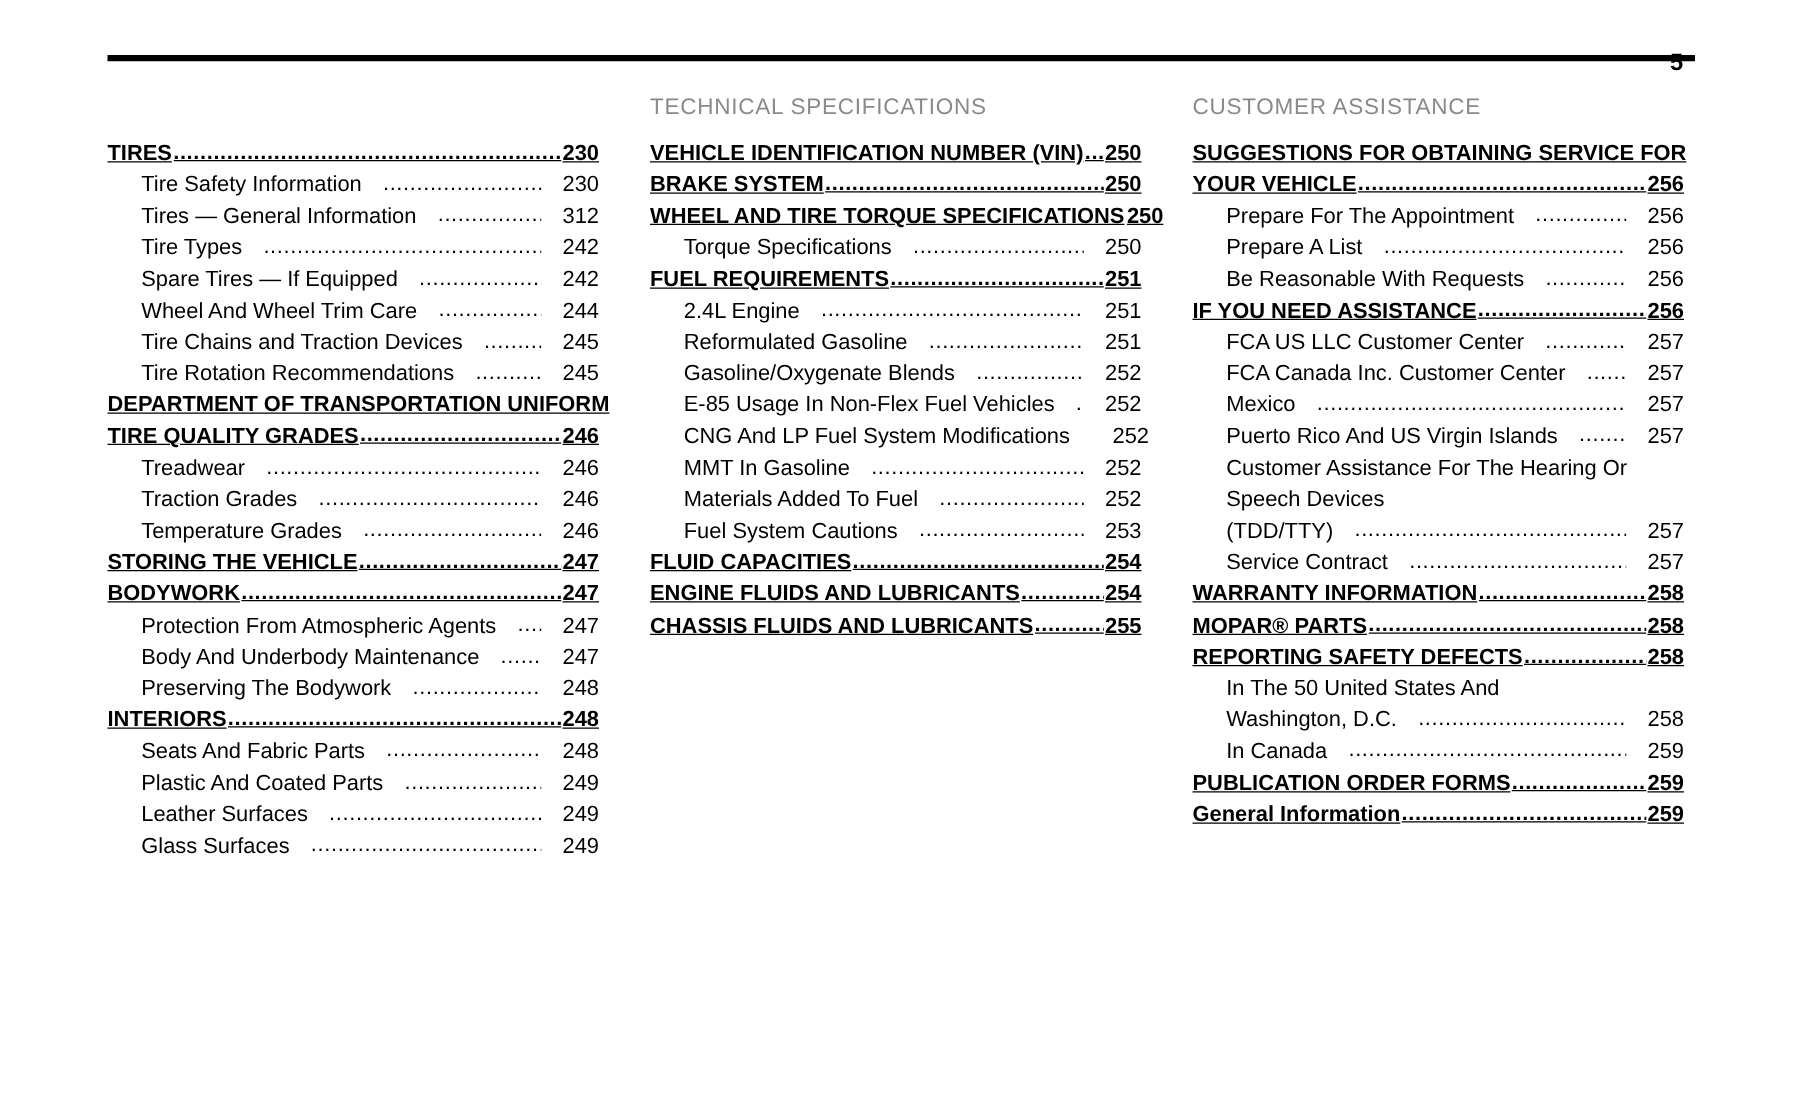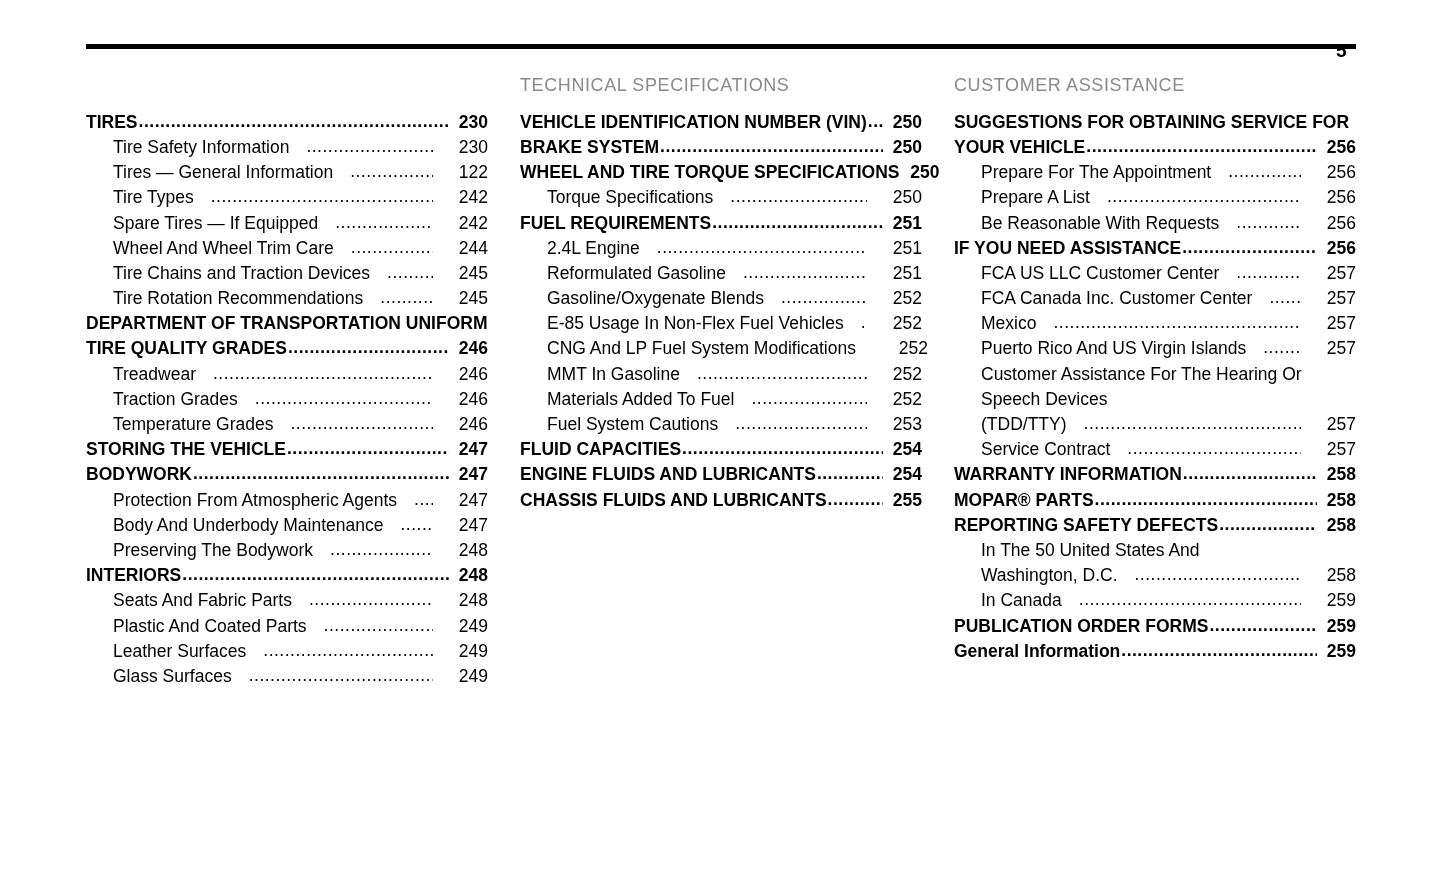--- a/index.html
+++ b/index.html
@@ -86,26 +86,27 @@
     overflow: hidden;
     white-space: nowrap;
     margin: 0 1px;
     font-size: 17.5px;
     letter-spacing: 0.5px;
     position: relative;
     top: -1px;
   }
   li.entry .pg {
     white-space: nowrap;
-    text-align: right;
+    text-align: left;
   }
   
   li.lvl1 {
     font-weight: bold;
     padding-left: 0;
+    text-decoration: underline;
   }
   li.lvl1 .pg {
     font-weight: bold;
     min-width: 38px;
   }
   
   li.lvl2 {
     font-weight: normal;
     padding-left: 27px;
     gap: 16px;
@@ -137,21 +138,21 @@
             <span class="pg">230</span>
           </li>
           <li class="entry lvl2">
             <span class="label">Tire Safety Information</span>
             <span class="dots">........................................................................................................</span>
             <span class="pg">230</span>
           </li>
           <li class="entry lvl2">
             <span class="label">Tires — General Information</span>
             <span class="dots">........................................................................................................</span>
-            <span class="pg">122</span>
+            <span class="pg">312</span>
           </li>
           <li class="entry lvl2">
             <span class="label">Tire Types</span>
             <span class="dots">........................................................................................................</span>
             <span class="pg">242</span>
           </li>
           <li class="entry lvl2">
             <span class="label">Spare Tires — If Equipped</span>
             <span class="dots">........................................................................................................</span>
             <span class="pg">242</span>

